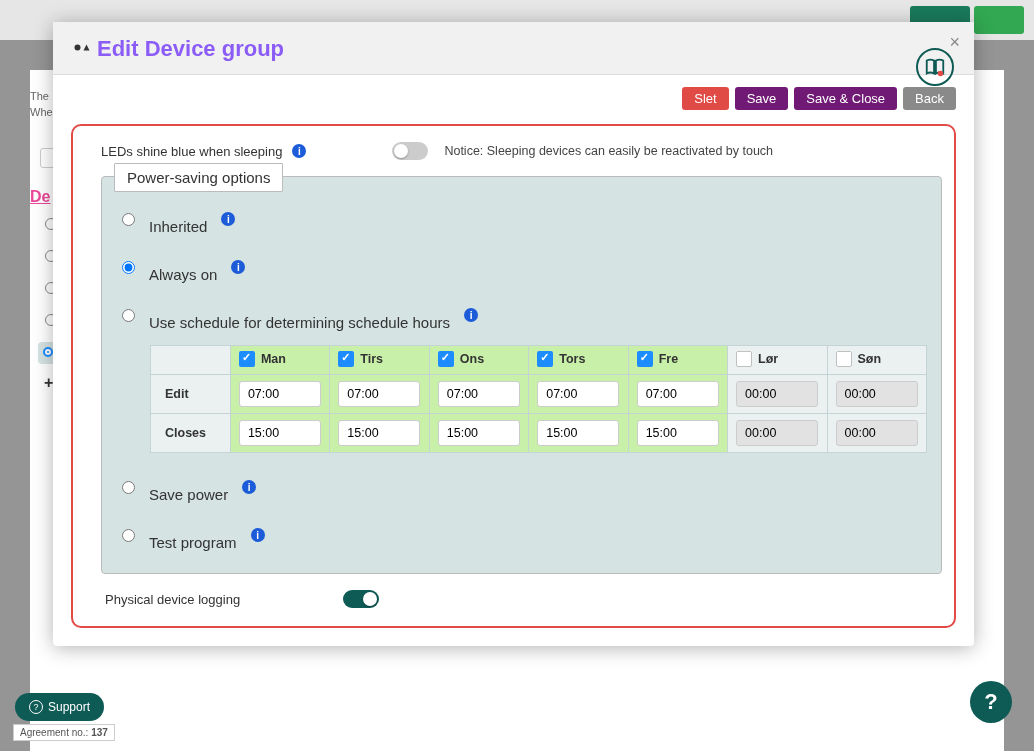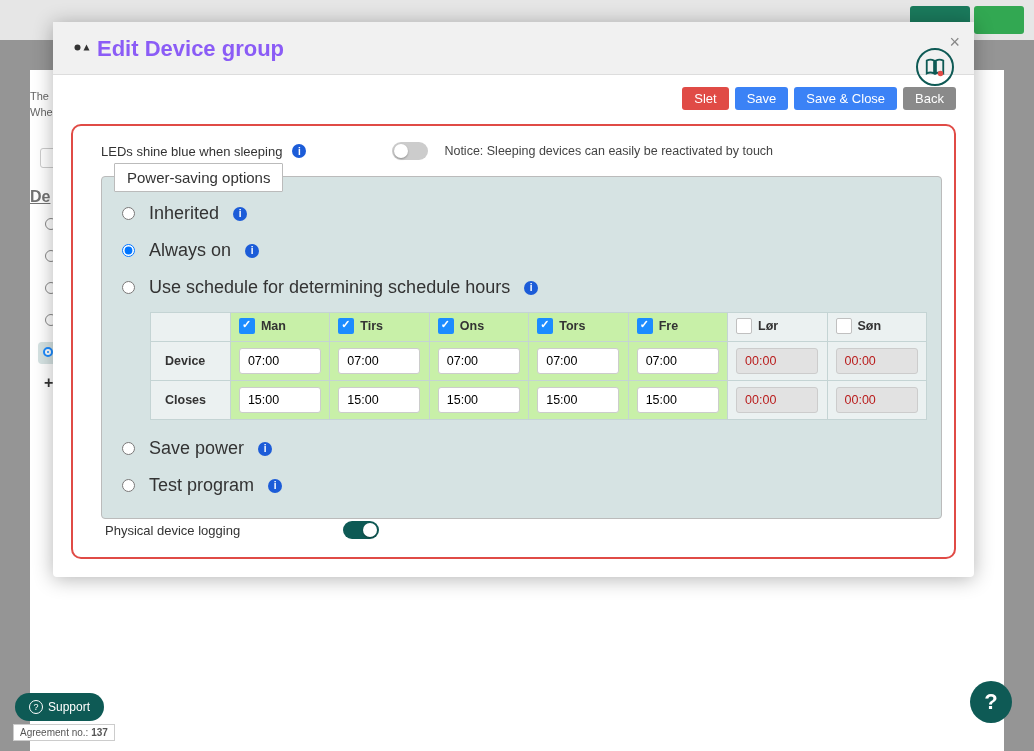--- a/index.html
+++ b/index.html
@@ -153,21 +153,21 @@
 }
 .btn {
   padding: 4px 12px;
   border-radius: 3px;
   font-size: 13px;
   color: #fff;
   border: none;
   cursor: pointer;
 }
 .btn.danger { background: #e04b46; }
-.btn.success { background: #3b82f6; }
+.btn.success { background: #701a75; }
 .btn.secondary { background: #8a8a8a; }
 
 .red-frame {
   border: 2px solid #e04b46;
   border-radius: 10px;
   padding: 12px 12px 16px 28px;
 }
 
 .row {
   display: flex;
@@ -234,21 +234,21 @@
   display: flex;
   align-items: center;
   gap: 14px;
   padding: 8px 6px;
 }
 .radio {
   width: 13px;
   height: 13px;
   cursor: pointer;
 }
-.opt-label { font-size: 18px; }
+.opt-label { font-size: 15px; margin-top: 15px; }
 
 .schedule {
   margin-left: 34px;
   margin-top: 6px;
   border: 1px solid #4c1d95;
   background: #ebf1f1;
   border-collapse: collapse;
 }
 .schedule th, .schedule td {
   border: 1px solid #c4d4d4;
@@ -300,41 +300,41 @@
 
 .timein {
   width: 82px;
   padding: 5px 8px;
   font-size: 12.5px;
   border: 1px solid #ccc;
   border-radius: 3px;
   text-align: left;
 }
 .timein.on { background: #fff; }
-.timein.off { background: #e2e2e2; color: #b91c1c; }
-
-.log-row { display: flex; align-items: center; gap: 18px; margin-top: 0; padding: 2px 4px; }
+.timein.off { background: #e2e2e2; color: #000000; }
+
+.log-row { display: flex; align-items: center; gap: 18px; margin-top: 14px; padding: 2px 4px; }
 
 svg.title-icon { width: 18px; height: 18px; }
 </style>
 </head>
 <body>
 
 <div class="backdrop">
   <div class="bg-header-strip">
     <div class="bg-btn-group">
       <div class="bg-btn g1"></div>
       <div class="bg-btn g2"></div>
     </div>
   </div>
   <div class="bg-page">
     <div class="bg-text-line" style="top:20px;">The</div>
     <div class="bg-text-line" style="top:36px;">Whe</div>
     <div class="bg-sqr" style="top:78px;"></div>
-    <div class="bg-text-line" style="top:118px; font-size:16px; font-weight:600; color:#737373;text-decoration:underline;">De</div>
+    <div class="bg-text-line" style="top:118px; font-size:16px; font-weight:600; color:#ec4899;text-decoration:underline;">De</div>
     <div class="bg-radio" style="top:148px;"></div>
     <div class="bg-radio" style="top:180px;"></div>
     <div class="bg-radio" style="top:212px;"></div>
     <div class="bg-radio" style="top:244px;"></div>
     <div style="position:absolute; left:8px; top:272px; width:22px; height:22px; background:#d6e3e3; border-radius:4px;">
       <div style="width:10px;height:10px;border:2px solid #1c8cff;border-radius:50%;margin:5px;background:#fff;position:relative;">
         <div style="position:absolute;inset:2px;background:#1c8cff;border-radius:50%;"></div>
       </div>
     </div>
     <div style="position:absolute; left:14px; top:304px; font-size:16px; font-weight:bold; color:#333;">+</div>
@@ -421,21 +421,21 @@
                 <th class="day on"><span class="check on"></span><span>Tirs</span></th>
                 <th class="day on"><span class="check on"></span><span>Ons</span></th>
                 <th class="day on"><span class="check on"></span><span>Tors</span></th>
                 <th class="day on"><span class="check on"></span><span>Fre</span></th>
                 <th class="day off"><span class="check off"></span><span>Lør</span></th>
                 <th class="day off"><span class="check off"></span><span>Søn</span></th>
               </tr>
           </thead>
           <tbody>
             <tr id="sched-opens">
-                <td class="rowhdr">Device</td>
+                <td class="rowhdr">Edit</td>
                 <td class="cell on"><input class="timein on" value="07:00" style=""></td>
                 <td class="cell on"><input class="timein on" value="07:00" style=""></td>
                 <td class="cell on"><input class="timein on" value="07:00" style=""></td>
                 <td class="cell on"><input class="timein on" value="07:00" style=""></td>
                 <td class="cell on"><input class="timein on" value="07:00" style=""></td>
                 <td class="cell off"><input class="timein off" readonly="" value="00:00" style=""></td>
                 <td class="cell off"><input class="timein off" readonly="" value="00:00" style=""></td>
               </tr>
             <tr id="sched-closes">
                 <td class="rowhdr">Closes</td>

